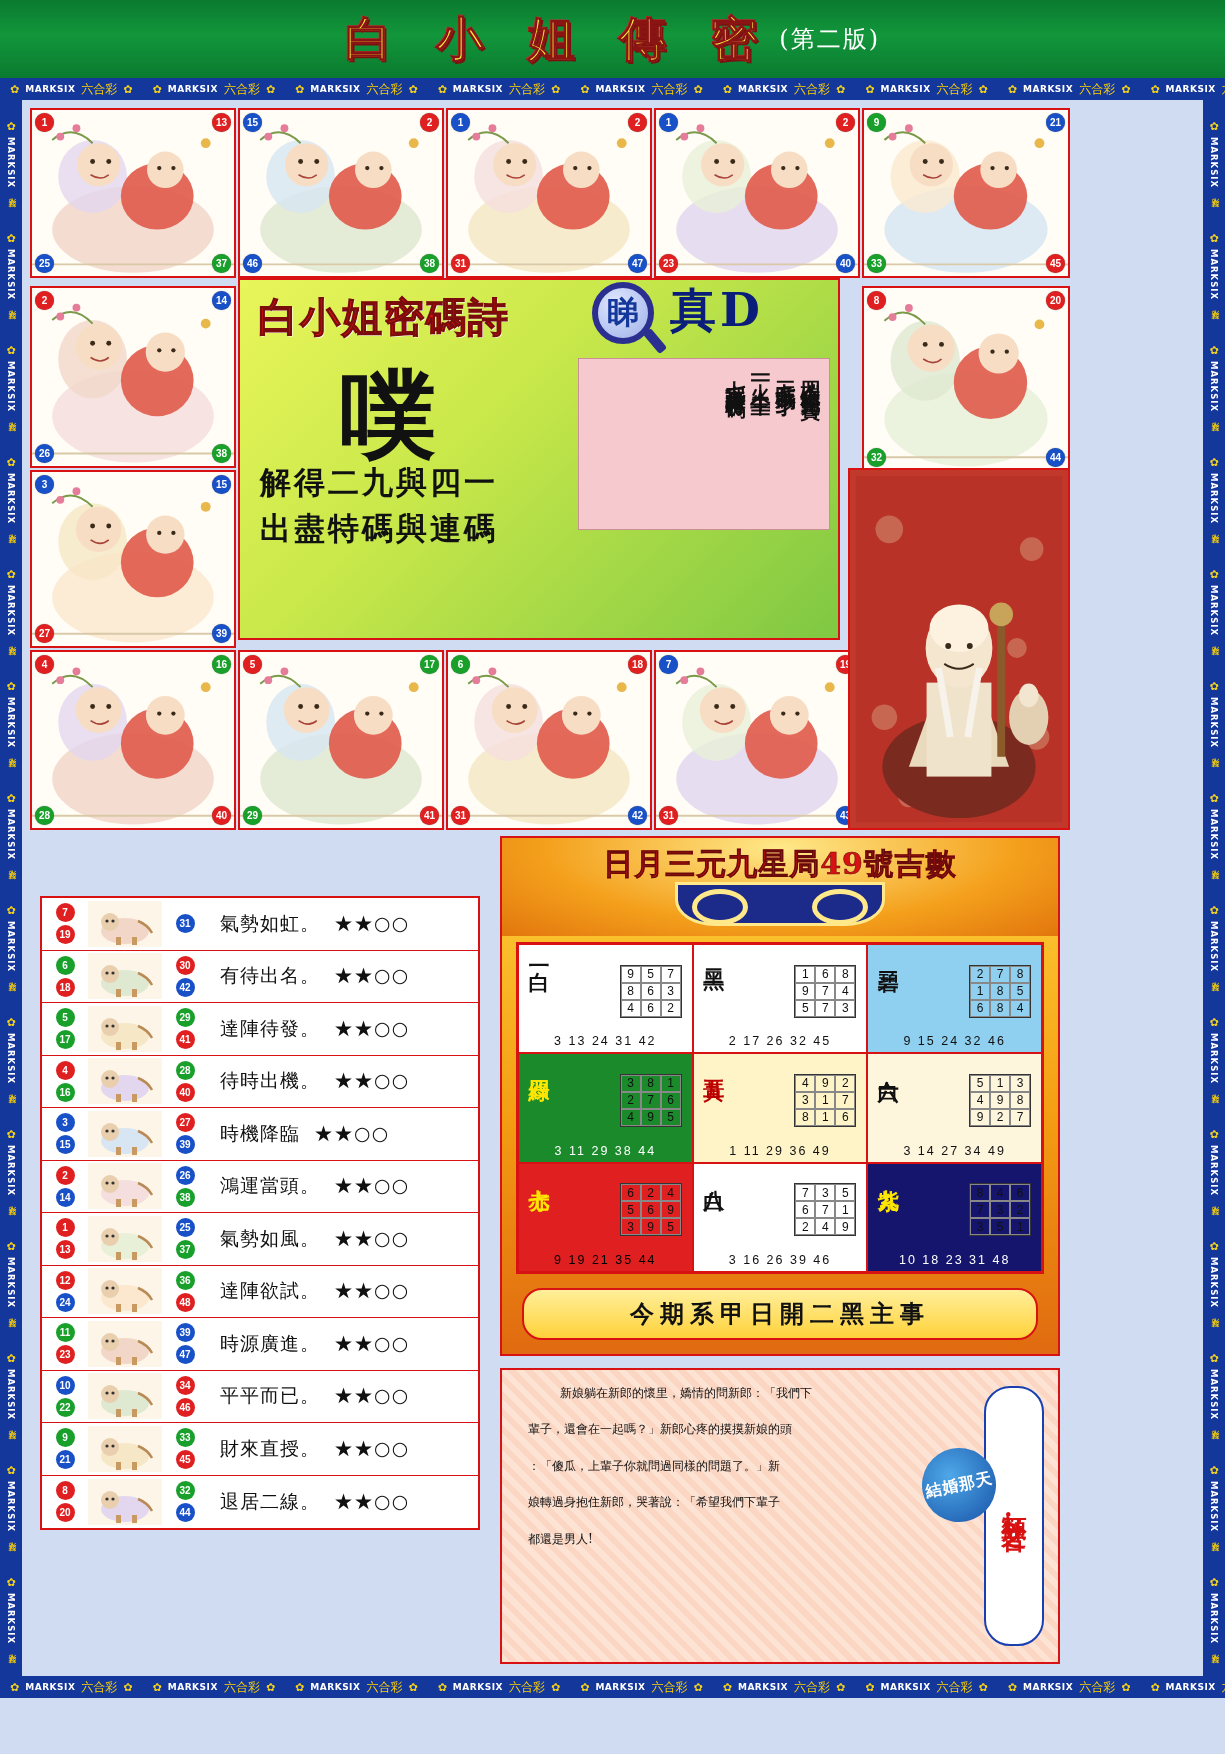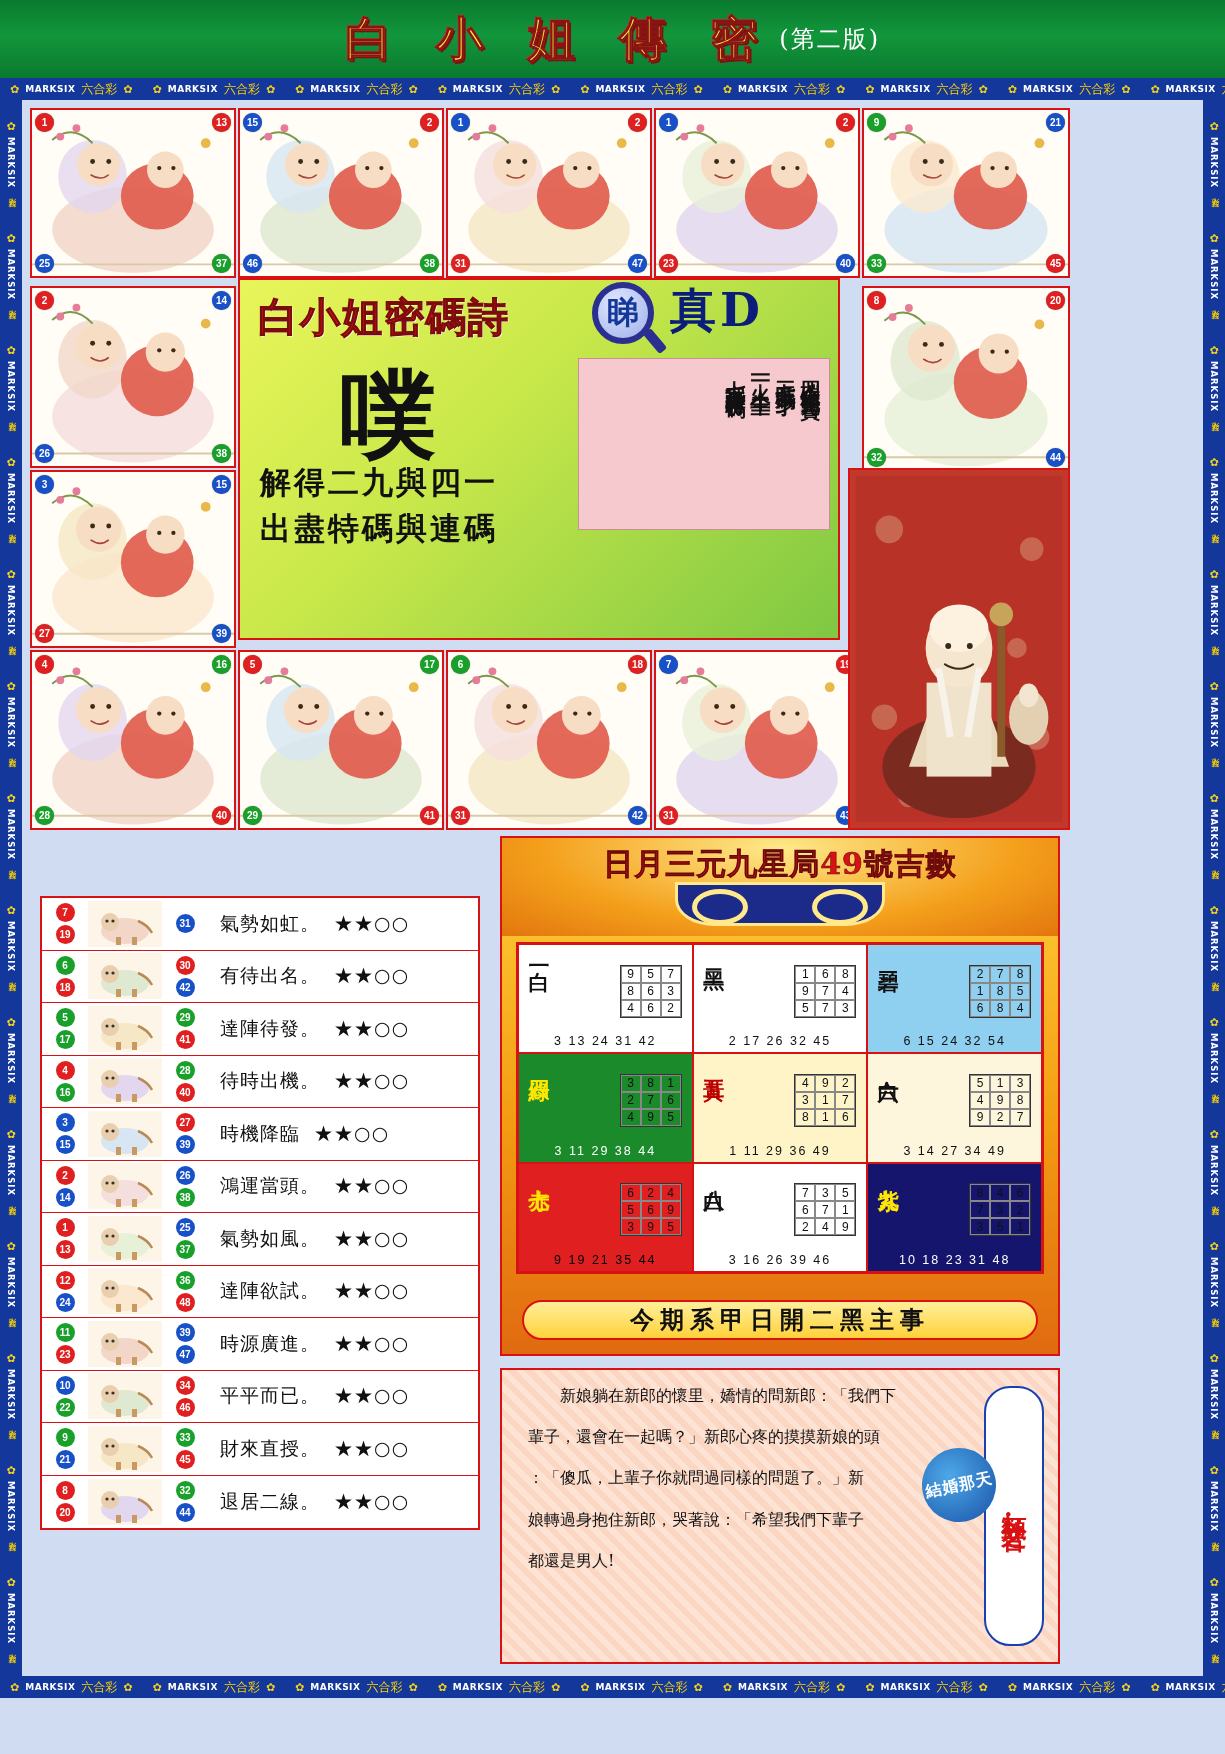--- a/index.html
+++ b/index.html
@@ -397,21 +397,21 @@
   .c-green { background: #1a8a2a; }
   .c-yellow{ background: #fff4c8; }
   .c-cream { background: #fdf6dd; }
   .c-red   { background: #e02020; }
   .c-bwhite{ background: #ffffff; }
   .c-purple{ background: #15156e; }
 
   .nine-footer {
     position: absolute;
     left: 20px; bottom: 14px;
-    width: 516px; height: 40px;
+    width: 516px; height: 52px;
     background: linear-gradient(to bottom,#ffef9a,#ffd23a);
     border: 2px solid #d81212;
     border-radius: 20px;
     display: flex; align-items: center; justify-content: center;
     font-family: "DejaVu Serif", serif;
     font-size: 24px;
     font-weight: bold;
     color: #111;
     letter-spacing: 6px;
   }
@@ -423,21 +423,21 @@
     width: 560px; height: 296px;
     border: 2px solid #d81212;
     background: repeating-linear-gradient(
       45deg, #fde3d4 0 6px, #fbd6c3 6px 12px);
     overflow: hidden;
     padding: 16px 150px 16px 26px;
   }
   .joke p {
     margin: 0 0 22px 0;
     font-family: "DejaVu Serif", serif;
-    font-size: 16px;
+    font-size: 12px;
     color: #111;
     line-height: 1.2;
   }
   .joke .indent { text-indent: 32px; }
   .joke-side {
     position: absolute;
     right: 14px; top: 16px;
     width: 60px; height: 260px;
     border: 2px solid #1a3fb0;
     border-radius: 26px;
@@ -1439,21 +1439,21 @@
                 <div>7</div>
                 <div>8</div>
                 <div>1</div>
                 <div>8</div>
                 <div>5</div>
                 <div>6</div>
                 <div>8</div>
                 <div>4</div>
               </div>
         </div>
-        <div class="g9nums" style="color:#111">6 15 24 32 54</div>
+        <div class="g9nums" style="color:#111">9 15 24 32 46</div>
       </div>
           <div class="g9cell c-green">
         <div class="g9top">
           <div class="g9name" style="color:#ffe600">四綠</div>
           <div class="g9grid">
                 <div>3</div>
                 <div>8</div>
                 <div>1</div>
                 <div>2</div>
                 <div>7</div>

